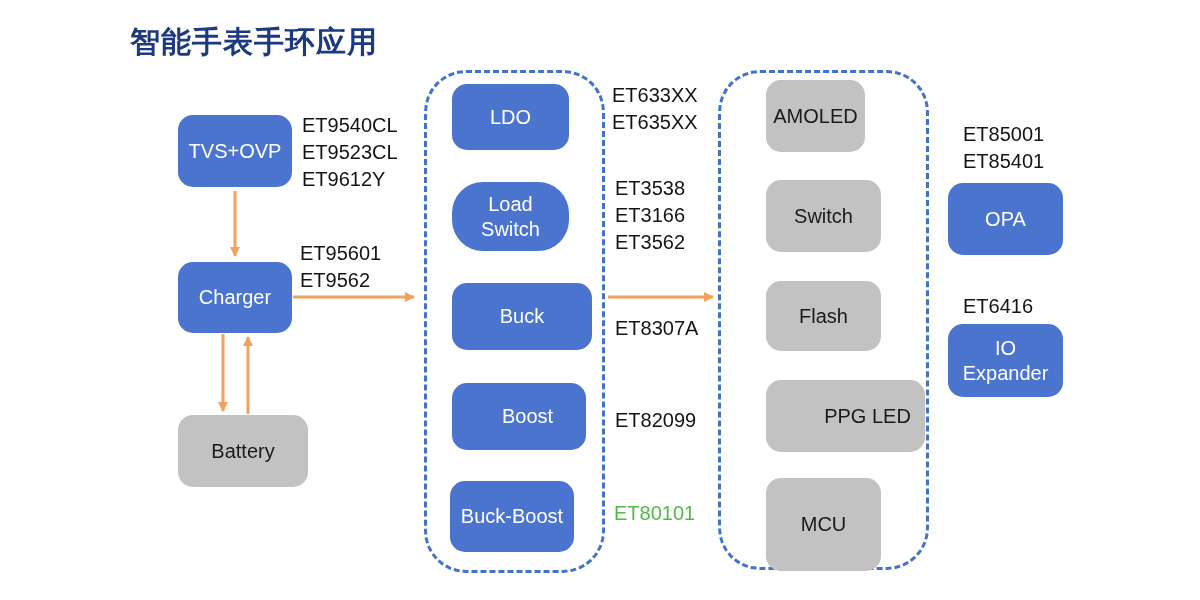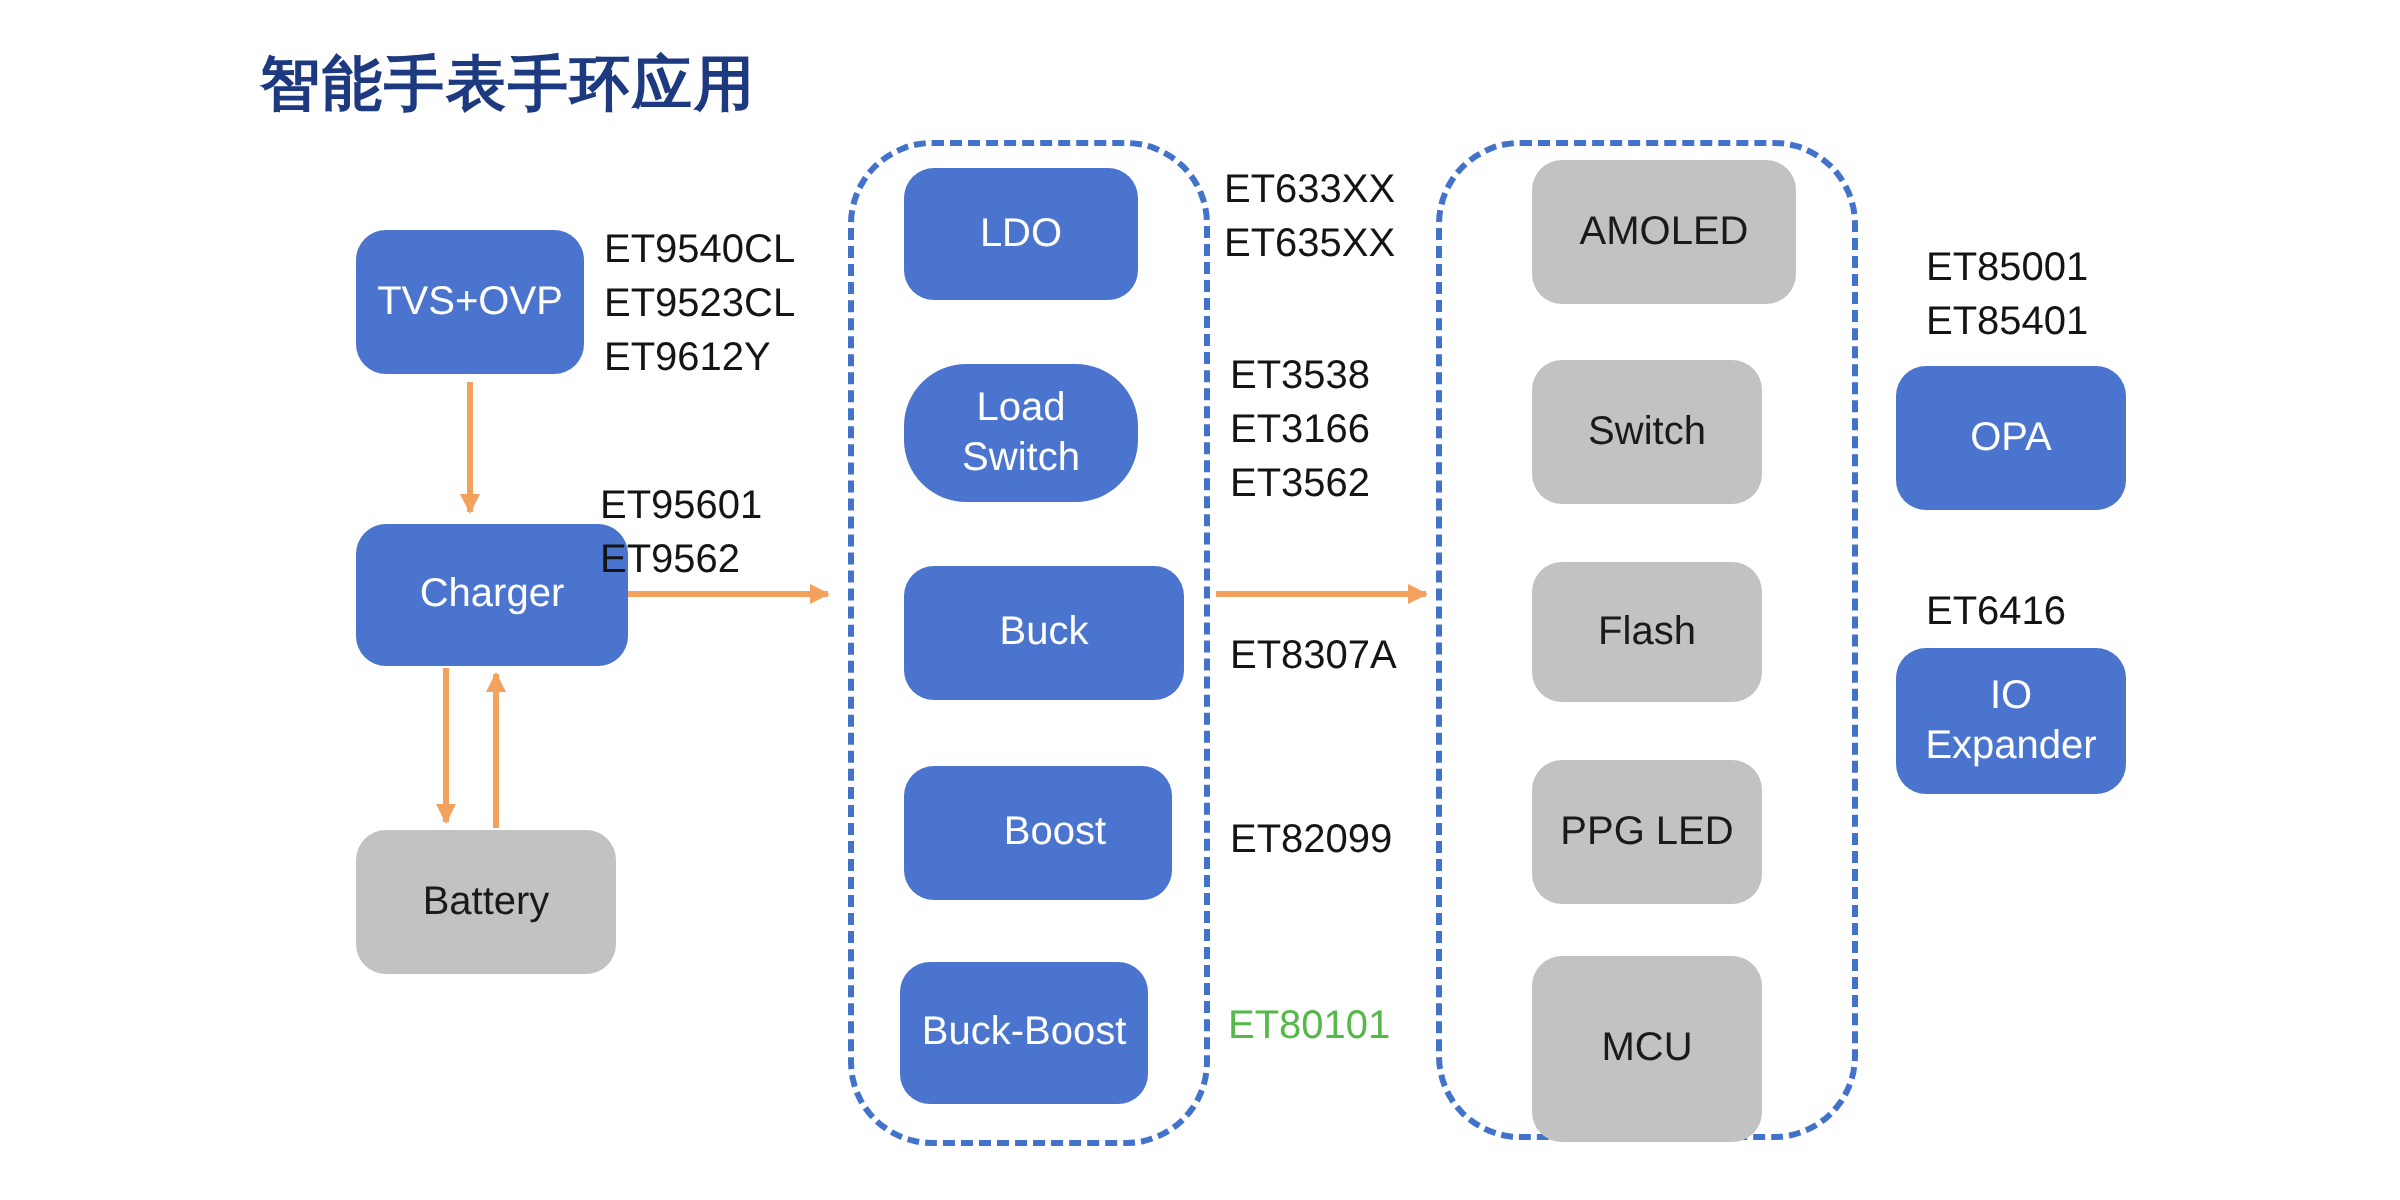--- a/index.html
+++ b/index.html
@@ -50,21 +50,21 @@
     <line x1="248" y1="414" x2="248" y2="337" stroke="#f2a25c" stroke-width="3" marker-end="url(#ah)"></line>
     <line x1="608" y1="297" x2="713" y2="297" stroke="#f2a25c" stroke-width="3" marker-end="url(#ah)"></line>
   </svg>
 
   <div class="dashed-box" style="left:424px;top:70px;width:175px;height:497px;"></div>
   <div class="dashed-box" style="left:718px;top:70px;width:205px;height:494px;"></div>
 
   <div class="node blue" style="left:178px;top:115px;width:114px;height:72px;">
     <span class="node-label">TVS+OVP</span>
   </div>
-  <div class="node blue" style="left:178px;top:262px;width:136px;height:71px;">
+  <div class="node blue" style="left:178px;top:262px;width:114px;height:71px;">
     <span class="node-label">Charger</span>
   </div>
   <div class="node gray" style="left:178px;top:415px;width:130px;height:72px;">
     <span class="node-label">Battery</span>
   </div>
 
   <div class="node blue" style="left:452px;top:84px;width:117px;height:66px;">
     <span class="node-label">LDO</span>
   </div>
   <div class="node blue wrap" style="left:452px;top:182px;width:117px;height:69px;border-radius:31px;">
@@ -73,30 +73,30 @@
   <div class="node blue" style="left:452px;top:283px;width:140px;height:67px;">
     <span class="node-label">Buck</span>
   </div>
   <div class="node blue" style="left:452px;top:383px;width:117px;height:67px;padding-left:17px;">
     <span class="node-label">Boost</span>
   </div>
   <div class="node blue" style="left:450px;top:481px;width:124px;height:71px;">
     <span class="node-label">Buck-Boost</span>
   </div>
 
-  <div class="node gray" style="left:766px;top:80px;width:132px;height:72px;">
+  <div class="node gray" style="left:766px;top:80px;width:99px;height:72px;">
     <span class="node-label">AMOLED</span>
   </div>
   <div class="node gray" style="left:766px;top:180px;width:115px;height:72px;">
     <span class="node-label">Switch</span>
   </div>
   <div class="node gray" style="left:766px;top:281px;width:115px;height:70px;">
     <span class="node-label">Flash</span>
   </div>
-  <div class="node gray" style="left:766px;top:380px;width:115px;height:72px;">
+  <div class="node gray" style="left:766px;top:380px;width:115px;height:72px;padding-left:44px;">
     <span class="node-label">PPG LED</span>
   </div>
   <div class="node gray" style="left:766px;top:478px;width:115px;height:93px;">
     <span class="node-label">MCU</span>
   </div>
 
   <div class="node blue" style="left:948px;top:183px;width:115px;height:72px;">
     <span class="node-label">OPA</span>
   </div>
   <div class="node blue wrap-io" style="left:948px;top:324px;width:115px;height:73px;">

